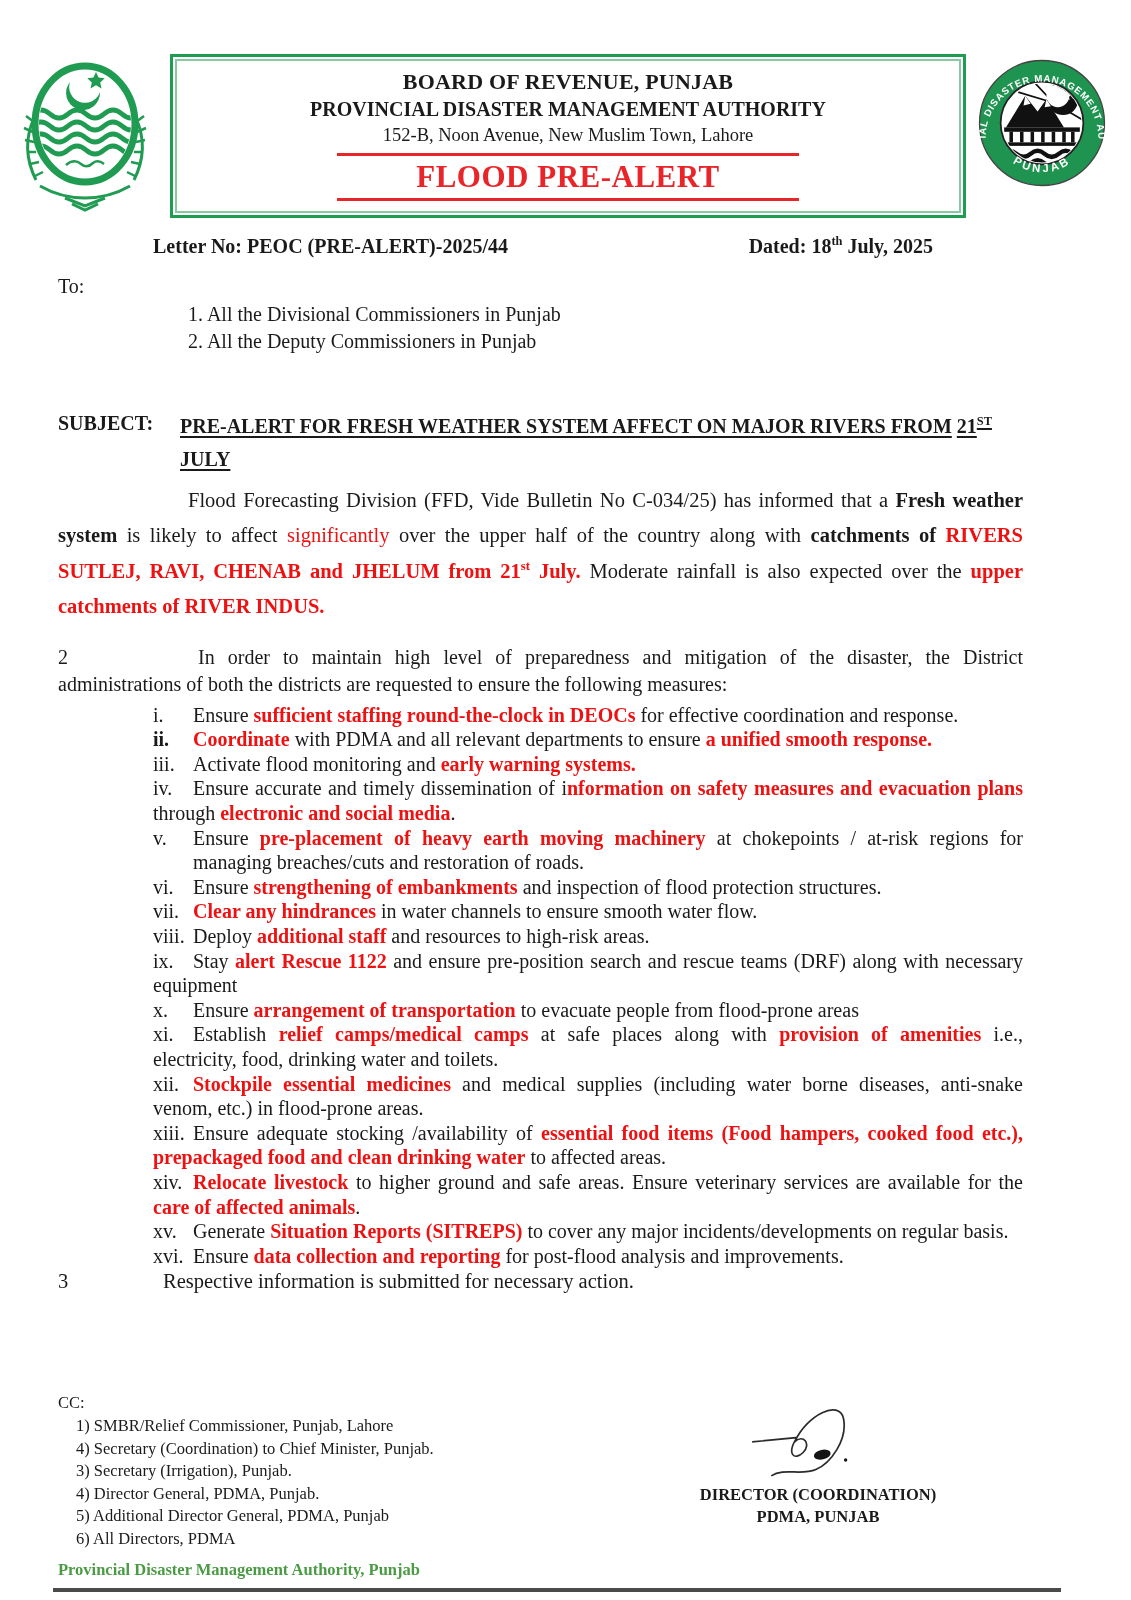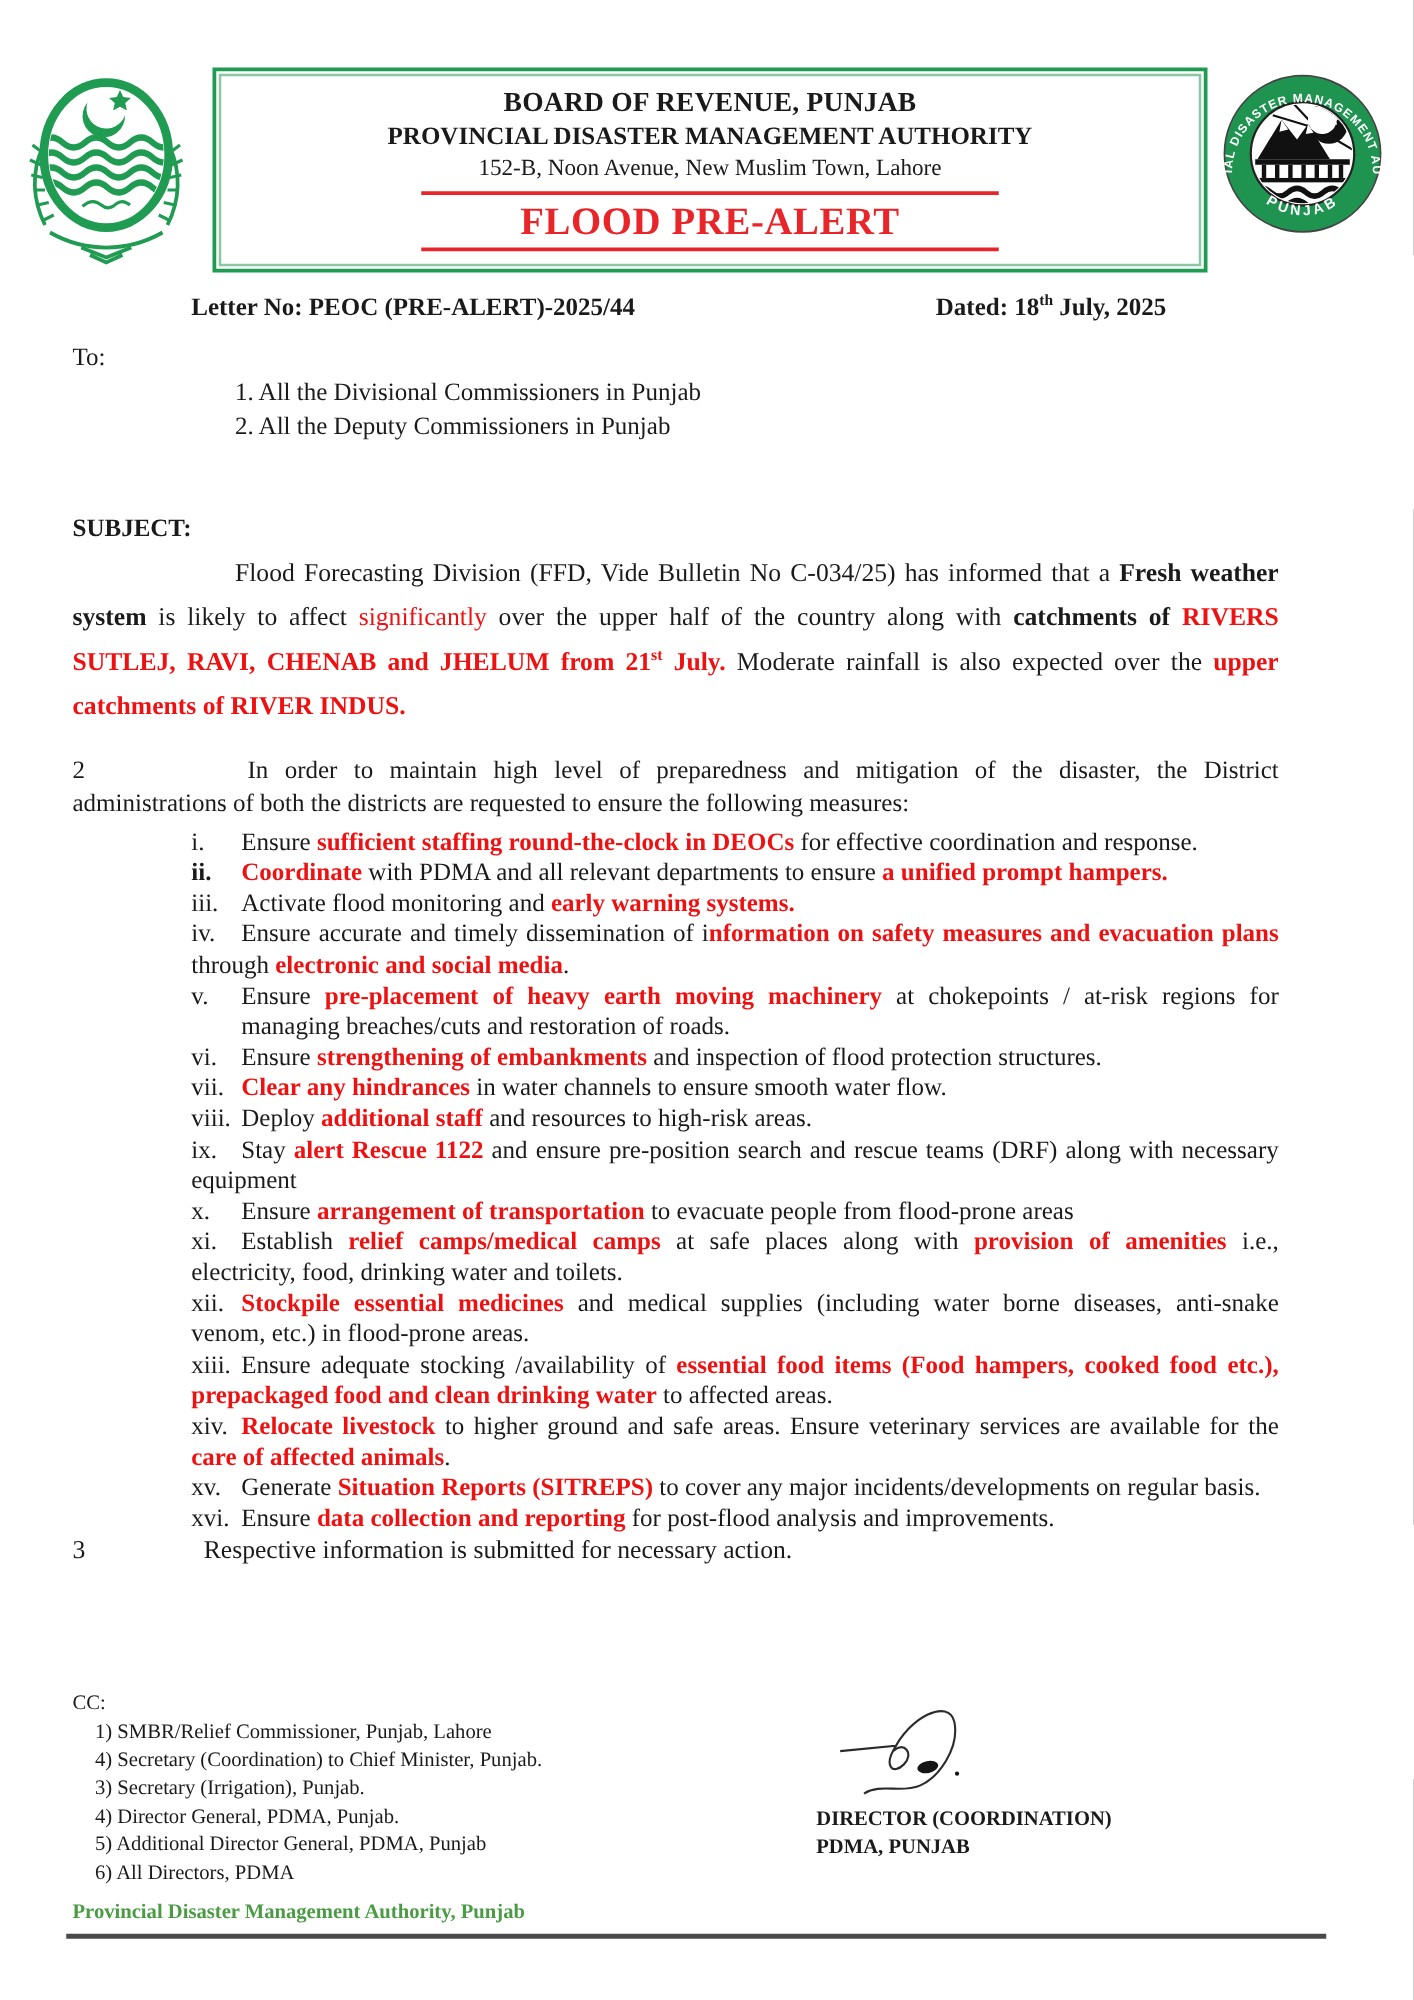--- a/index.html
+++ b/index.html
@@ -55,21 +55,21 @@
   .li{padding-left:95px;}
   .li .num{display:inline-block;width:40px;}
   .li.hang{padding-left:135px;text-indent:-40px;}
   .li.hang .num{text-indent:0;}
 
   
   .bottom{display:flex;margin-top:100px;}
   .cc{flex:1;font-size:16.5px;}
   .cc .cc-label{margin-bottom:2px;}
   .cc-item{padding-left:18px;line-height:22.5px;}
-  .sigblock{flex:0 0 330px;margin-right:40px;}
+  .sigblock{flex:0 0 330px;text-align:center;margin-right:40px;}
   .sig-svg{margin-bottom:2px;}
   .sig-title{font-size:16.5px;font-weight:700;line-height:22px;}
 
   .authority{color:var(--green-txt);font-weight:700;font-size:16.5px;margin-top:10px;font-family:"Liberation Serif",serif;}
   .divider{height:4px;background:#4a4a4a;margin:8px -38px 0 -5px;}
 </style>
 </head>
 <body>
 
 <div class="page">
@@ -169,29 +169,30 @@
   </div>
 
   <div class="to-line">To:</div>
   <div class="recipients">
       <div>1. All the Divisional Commissioners in Punjab</div>
       <div>2. All the Deputy Commissioners in Punjab</div>
     </div>
 
   <div class="subject">
     <span class="lbl">SUBJECT:</span>
+    <span class="stext"><span class="b u">PRE-ALERT FOR FRESH WEATHER SYSTEM AFFECT ON MAJOR RIVERS FROM</span><span class="b"> </span><span class="b u">21</span><span class="b u sup">ST</span><span class="b u"> JULY </span></span>
   </div>
 
   <div class="para1"><span>Flood Forecasting Division (FFD, Vide Bulletin No C-034/25) has informed that a </span><span class="b">Fresh weather system</span><span> is likely to affect </span><span class="r">significantly</span><span> over the upper half of the country along with </span><span class="b">catchments of</span><span> </span><span class="b r">RIVERS SUTLEJ, RAVI, CHENAB and JHELUM from 21</span><span class="b r sup">st</span><span class="b r"> July.</span><span> Moderate rainfall is also expected over the </span><span class="b r">upper catchments of  RIVER INDUS.</span></div>
 
   <div class="para2"><span class="pnum2">2</span><span>In order to maintain high level of preparedness and mitigation of the disaster, the District administrations of both the districts are requested to ensure the following measures:</span></div>
 
   <div class="measures">
       <div class="li"><span class="num">i.</span><span><span>Ensure </span><span class="b r">sufficient staffing round-the-clock in DEOCs</span><span> for effective coordination and response.</span></span></div>
-      <div class="li"><span class="num b">ii.</span><span><span class="b r">Coordinate</span><span> with PDMA and all relevant departments to ensure </span><span class="b r">a unified prompt hampers.</span></span></div>
+      <div class="li"><span class="num b">ii.</span><span><span class="b r">Coordinate</span><span> with PDMA and all relevant departments to ensure </span><span class="b r">a unified smooth response.</span></span></div>
       <div class="li"><span class="num">iii.</span><span><span>Activate flood monitoring and </span><span class="b r">early warning systems.</span></span></div>
       <div class="li"><span class="num">iv.</span><span><span>Ensure accurate and timely dissemination of i</span><span class="b r">nformation on safety measures and evacuation plans</span><span> through </span><span class="b r">electronic and social media</span><span>.</span></span></div>
       <div class="li hang"><span class="num">v.</span><span><span>Ensure </span><span class="b r">pre-placement of heavy earth moving machinery</span><span> at chokepoints / at-risk regions for managing breaches/cuts and restoration of roads.</span></span></div>
       <div class="li"><span class="num">vi.</span><span><span>Ensure </span><span class="b r">strengthening of embankments</span><span> and inspection of flood protection structures.</span></span></div>
       <div class="li"><span class="num">vii.</span><span><span class="b r">Clear any hindrances</span><span> in water channels to ensure smooth water flow.</span></span></div>
       <div class="li"><span class="num">viii.</span><span><span>Deploy </span><span class="b r">additional staff</span><span> and resources to high-risk areas.</span></span></div>
       <div class="li"><span class="num">ix.</span><span><span>Stay </span><span class="b r">alert Rescue 1122</span><span> and ensure pre-position search and rescue teams (DRF) along with necessary equipment</span></span></div>
       <div class="li"><span class="num">x.</span><span><span>Ensure </span><span class="b r">arrangement of transportation</span><span> to evacuate people from flood-prone areas</span></span></div>
       <div class="li"><span class="num">xi.</span><span><span>Establish </span><span class="b r">relief camps/medical camps</span><span> at safe places along with </span><span class="b r">provision of amenities</span><span> i.e., electricity, food, drinking water and toilets.</span></span></div>
       <div class="li"><span class="num">xii.</span><span><span class="b r">Stockpile essential medicines</span><span> and medical supplies (including water borne diseases, anti-snake venom, etc.) in flood-prone areas.</span></span></div>

